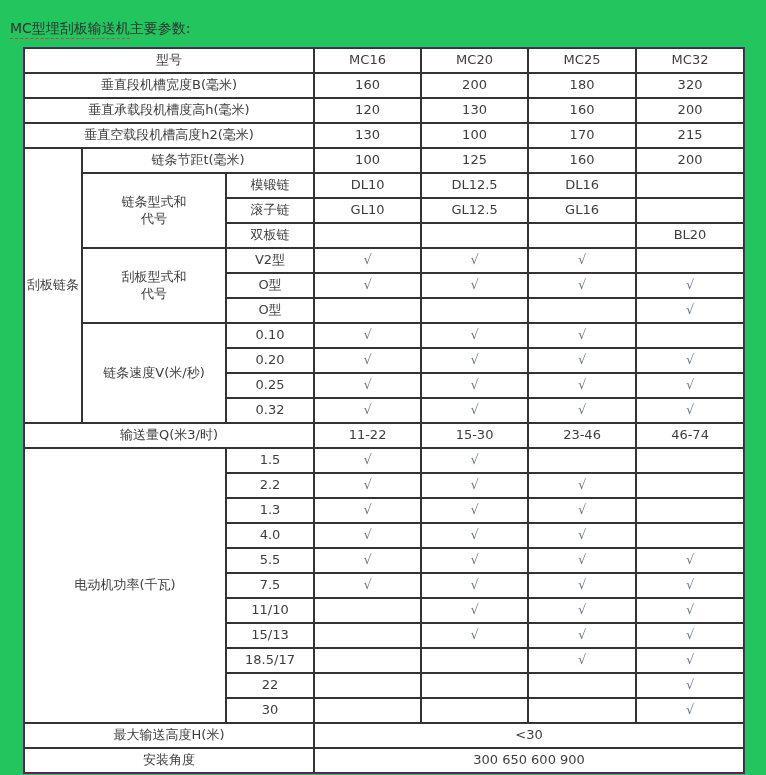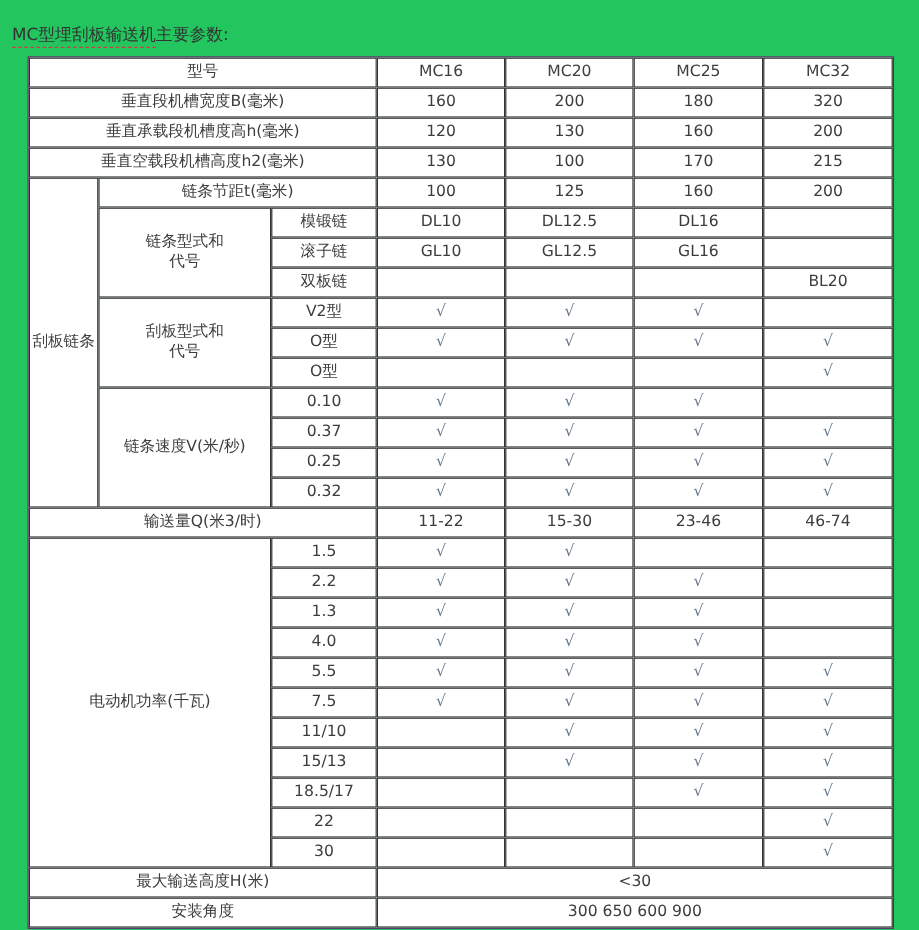--- a/index.html
+++ b/index.html
@@ -127,21 +127,21 @@
     </tr>
     <tr>
       <td rowspan="4">链条速度V(米/秒)</td>
       <td>0.10</td>
       <td class="ck">√</td>
       <td class="ck">√</td>
       <td class="ck">√</td>
       <td class="ck"></td>
     </tr>
     <tr>
-      <td>0.37</td>
+      <td>0.20</td>
       <td class="ck">√</td>
       <td class="ck">√</td>
       <td class="ck">√</td>
       <td class="ck">√</td>
     </tr>
     <tr>
       <td>0.25</td>
       <td class="ck">√</td>
       <td class="ck">√</td>
       <td class="ck">√</td>

